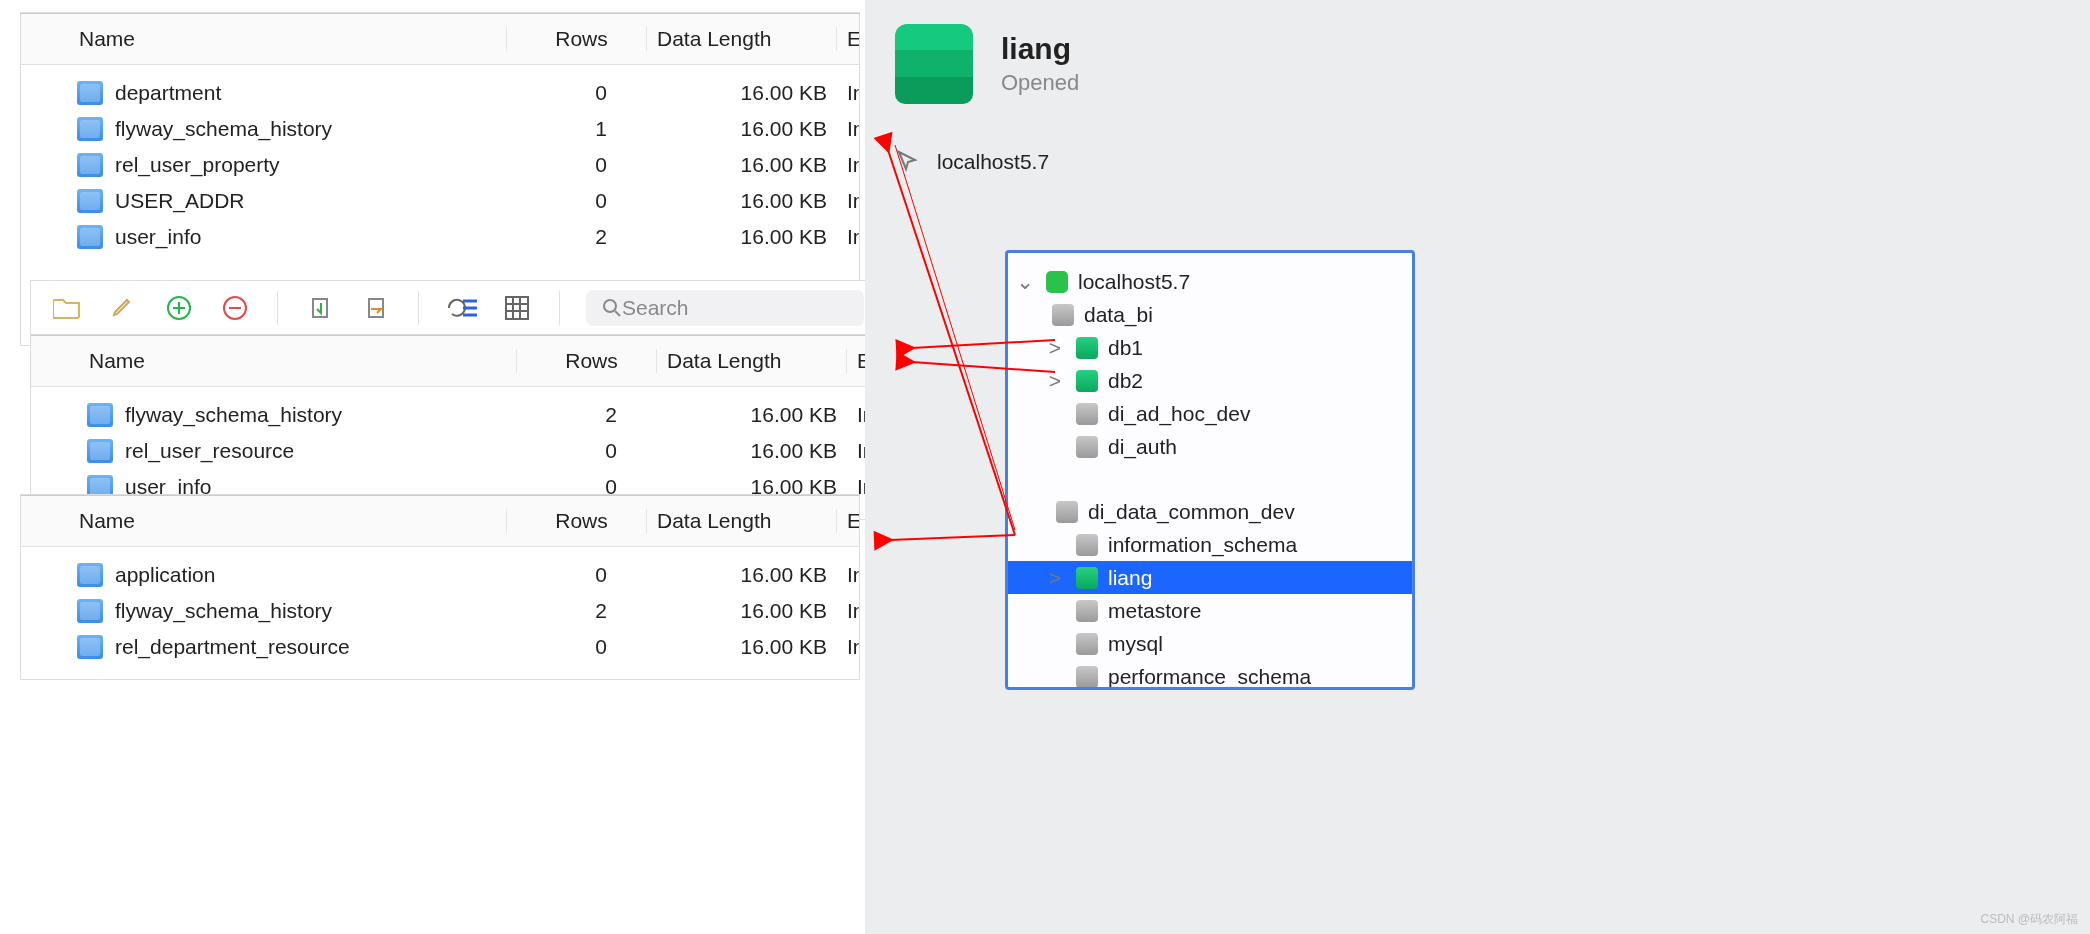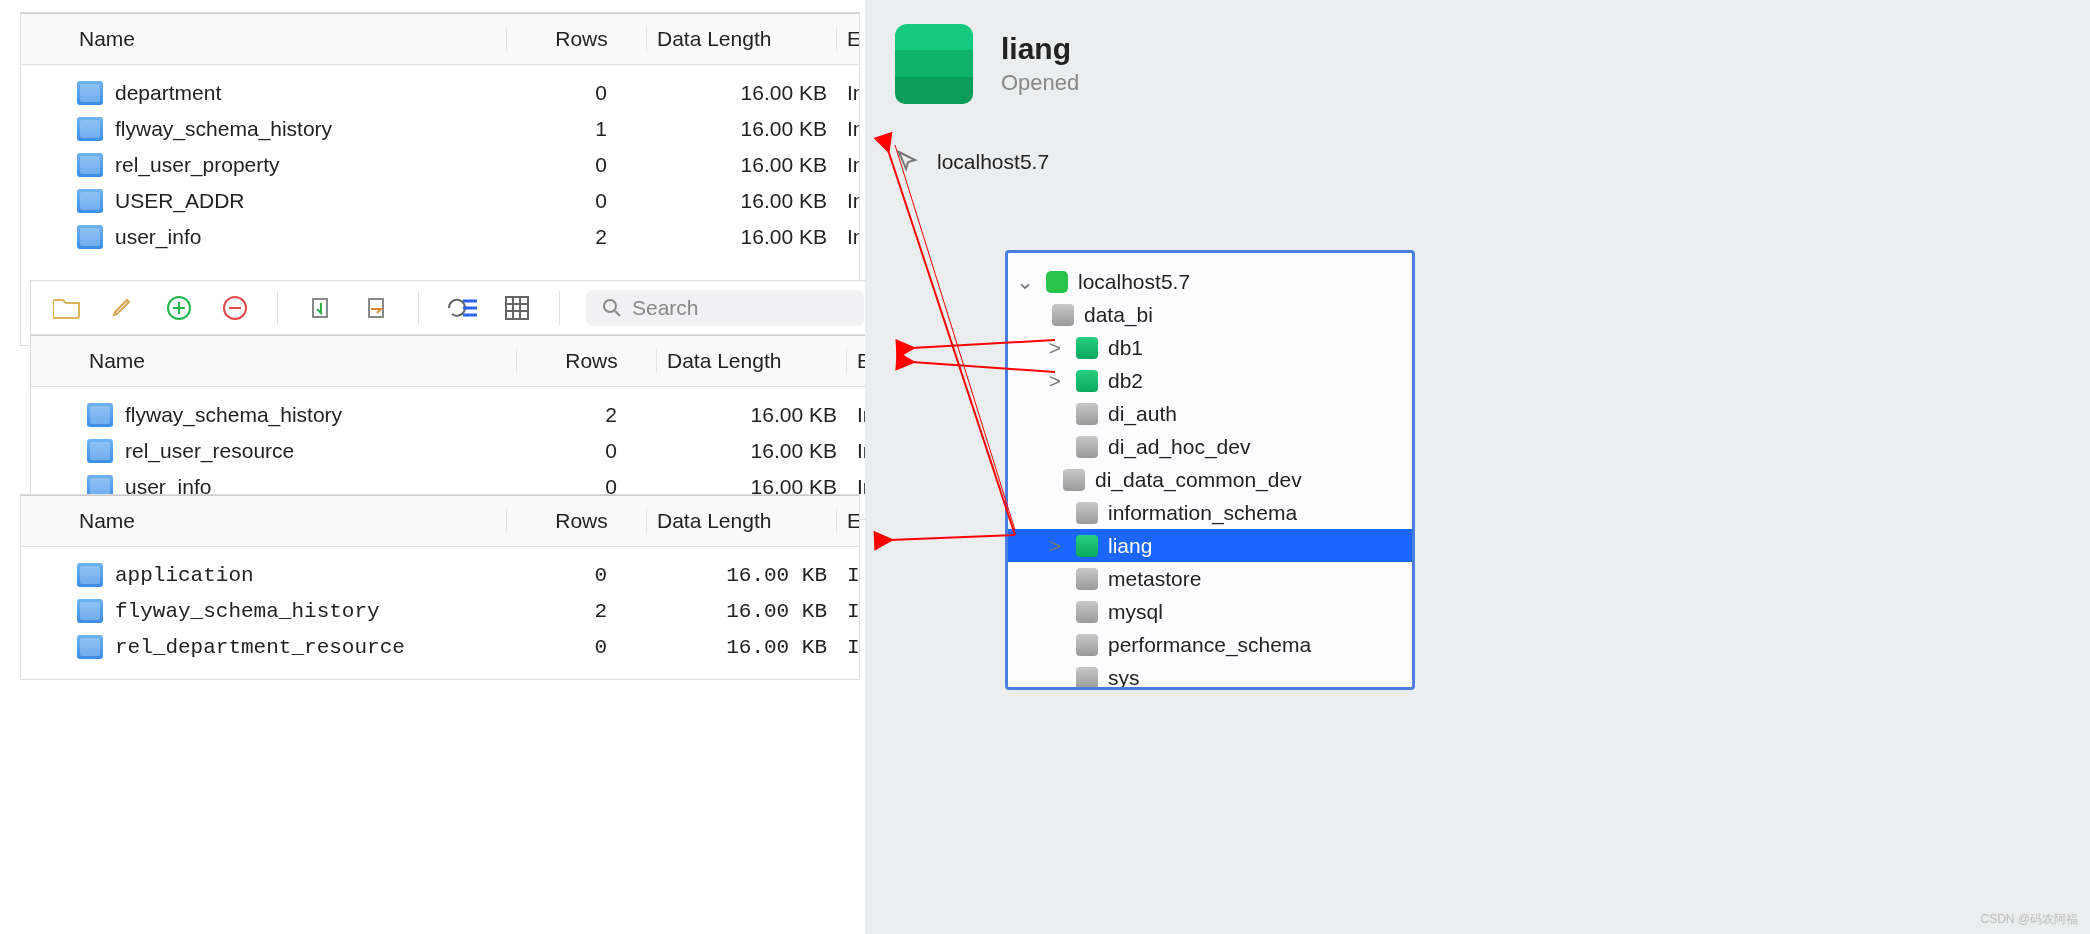--- a/index.html
+++ b/index.html
@@ -16,21 +16,21 @@
   .tblrow .cell-len  { flex: 0 0 190px; text-align: right; padding-right: 10px; }
   .tblrow .cell-eng  { flex: 1; padding-left: 10px; overflow: hidden; white-space: nowrap; }
   .table-icon { width: 26px; height: 24px; background: linear-gradient(#6fb2f5,#3a8ee6); border-radius: 3px; position: relative; flex: none; }
   .table-icon::before { content: ""; position: absolute; inset: 3px; background: #fff; border-radius: 2px; opacity: .25; }
 
   
   .toolbar { position: absolute; display: flex; align-items: center; gap: 26px; padding: 0 20px; height: 54px; background: #fff; border: 1px solid #ddd; border-bottom: none; }
   .toolbar .tgroup { display: flex; gap: 24px; align-items: center; }
   .toolbar .vsep { width: 1px; height: 34px; background: #e1e1e1; }
   .ticon { width: 32px; height: 32px; display: flex; align-items: center; justify-content: center; }
-  .searchbox { flex: 1; display: flex; align-items: center; gap: 10px; border-radius: 7px; background: #f1f1f3; height: 36px; padding: 0 16px; color: #888; min-width: 270px; }
+  .searchbox { flex: 1; display: flex; align-items: center; border-radius: 7px; background: #f1f1f3; height: 36px; padding: 0 16px; color: #888; min-width: 270px; }
 
   
   .right { position: absolute; left: 865px; top: 0; right: 0; bottom: 0; background: #ecedee; }
   .dbhead { display: flex; align-items: center; gap: 28px; padding: 24px 30px 20px 30px; }
   .bigdb { width: 78px; height: 80px; position: relative; }
   .bigdb::before { content: ""; position: absolute; inset: 0; border-radius: 12px 12px 10px 10px; background: linear-gradient(#15c97e 0 33%, #0fb26b 33% 66%, #0a9c5a 66% 100%); }
   .dbtitle { font-size: 30px; font-weight: 700; }
   .dbsub { color: #888; font-size: 22px; margin-top: 4px; }
   .hostline { display: flex; align-items: center; gap: 16px; padding-left: 28px; margin-top: 24px; }
 
@@ -209,21 +209,21 @@
   </div>
 </div>
 
 <div class="panel" style="left:20px; top:494px; width:840px;">
   <div class="headerrow">
     <div class="col-name">Name</div>
     <div class="col-rows">Rows</div>
     <div class="col-len">Data Length</div>
     <div class="col-eng">Eng</div>
   </div>
-  <div style="padding:10px 0 14px 0;font-family:Liberation Mono, monospace;">
+  <div style="padding:10px 0 14px 0;">
     <div class="tblrow">
         <div class="cell-name">
           <span class="table-icon"></span>
           <span>application</span>
         </div>
         <div class="cell-rows">0</div>
         <div class="cell-len">16.00 KB</div>
         <div class="cell-eng">Inn</div>
       </div>
     <div class="tblrow">
@@ -281,28 +281,28 @@
         <span class="tlabel">db1</span>
       </div>
       <div class="trow" style="padding-left: 36px;">
         <span class="chev">&gt;</span>
         <span class="dbicon green-cyl"></span>
         <span class="tlabel">db2</span>
       </div>
       <div class="trow" style="padding-left: 36px;">
         <span class="chev"></span>
         <span class="dbicon gray-cyl"></span>
+        <span class="tlabel">di_ad_hoc_dev</span>
+      </div>
+      <div class="trow" style="padding-left: 36px;">
+        <span class="chev"></span>
+        <span class="dbicon gray-cyl"></span>
         <span class="tlabel">di_auth</span>
       </div>
-      <div class="trow" style="padding-left: 36px;">
-        <span class="chev"></span>
-        <span class="dbicon gray-cyl"></span>
-        <span class="tlabel">di_ad_hoc_dev</span>
-      </div>
-      <div class="trow" style="padding-left: 23px;">
+      <div class="trow" style="padding-left: 16px; margin-top: 32px;">
         <span class="chev"></span>
         <span class="dbicon gray-cyl"></span>
         <span class="tlabel">di_data_common_dev</span>
       </div>
       <div class="trow" style="padding-left: 36px;">
         <span class="chev"></span>
         <span class="dbicon gray-cyl"></span>
         <span class="tlabel">information_schema</span>
       </div>
       <div class="trow sel" style="padding-left: 36px;">

